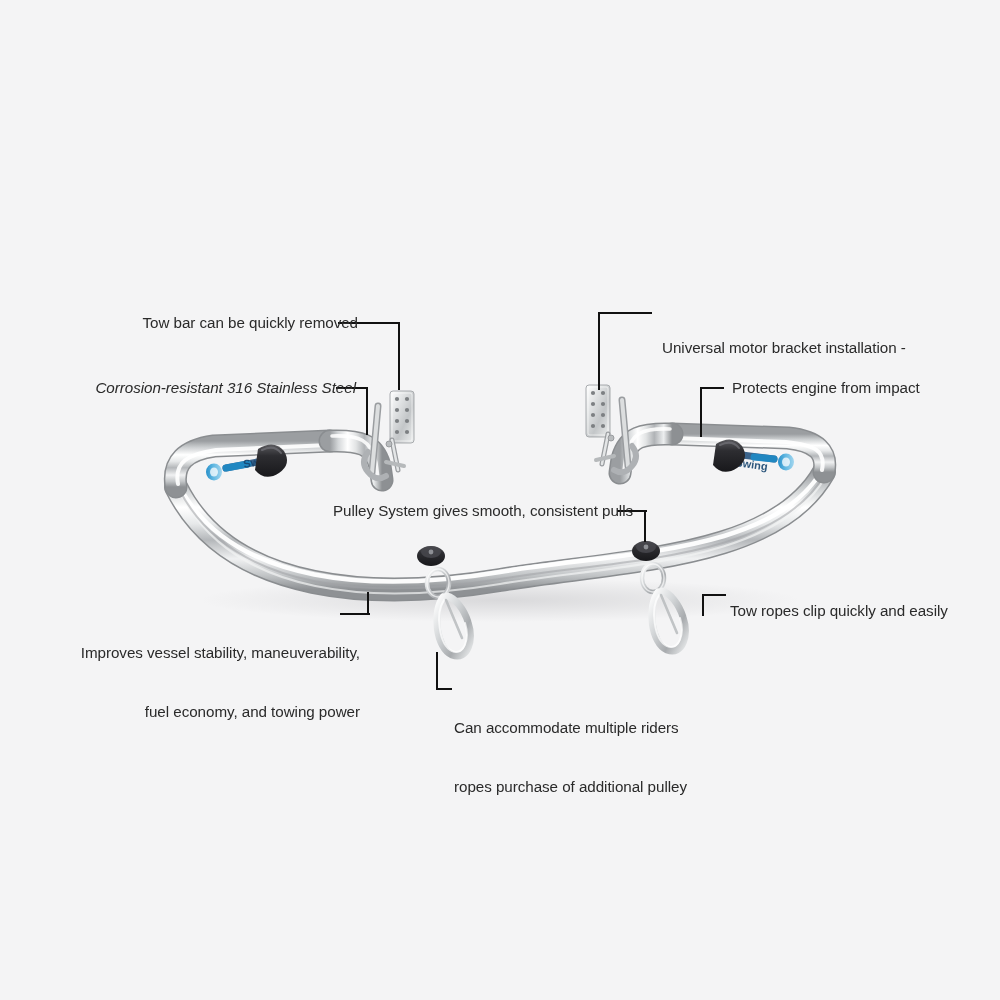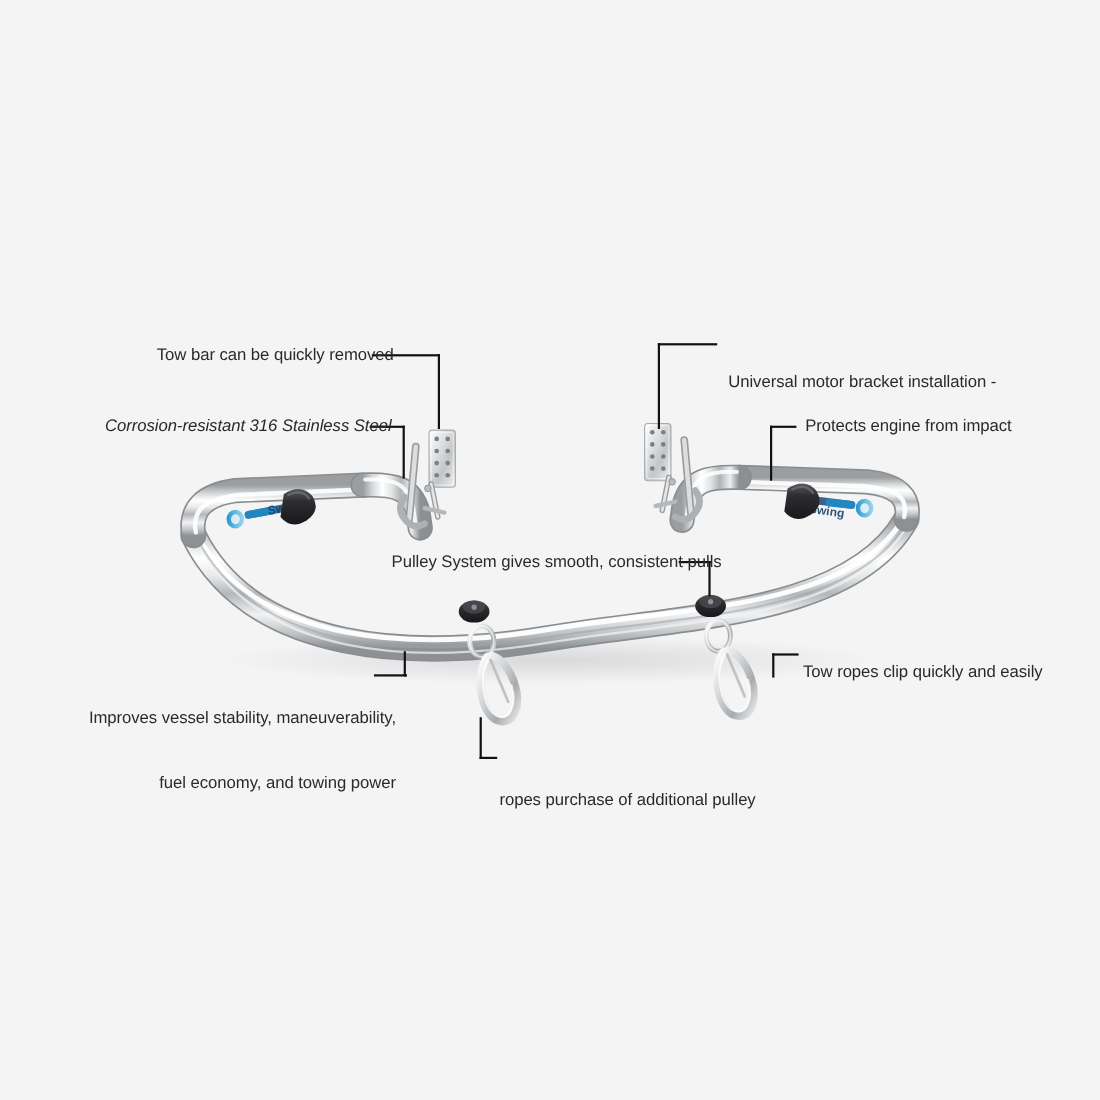--- a/index.html
+++ b/index.html
@@ -259,26 +259,27 @@
   <div class="callout right" style="left:0px;top:313px;width:330px;">Tow bar can be quickly removed</div>
 
   <div class="callout right" style="left:0px;top:378px;width:328px;font-style:italic;">Corrosion-resistant 316 Stainless Steel</div>
 
   <div class="callout left" style="left:662px;top:299px;width:336px;">
     <div>Universal motor bracket installation -</div>
   </div>
 
   <div class="callout left" style="left:732px;top:378px;width:260px;">Protects engine from impact</div>
 
-  <div class="callout right" style="left:248px;top:501px;width:380px;">Pulley System gives smooth, consistent pulls</div>
+  <div class="callout right" style="left:225px;top:501px;width:380px;">Pulley System gives smooth, consistent pulls</div>
 
   <div class="callout right" style="left:0px;top:604px;width:332px;">
     <div>Improves vessel stability, maneuverability,</div>
     <div>fuel economy, and towing power</div>
   </div>
 
   <div class="callout left" style="left:730px;top:585px;width:266px;margin-top:16px;">Tow ropes clip quickly and easily</div>
 
   <div class="callout left" style="left:454px;top:679px;width:300px;">
+    <div>Can accommodate multiple riders</div>
     <div>ropes purchase of additional pulley</div>
   </div>
 
 </div>
 
 </body></html>

